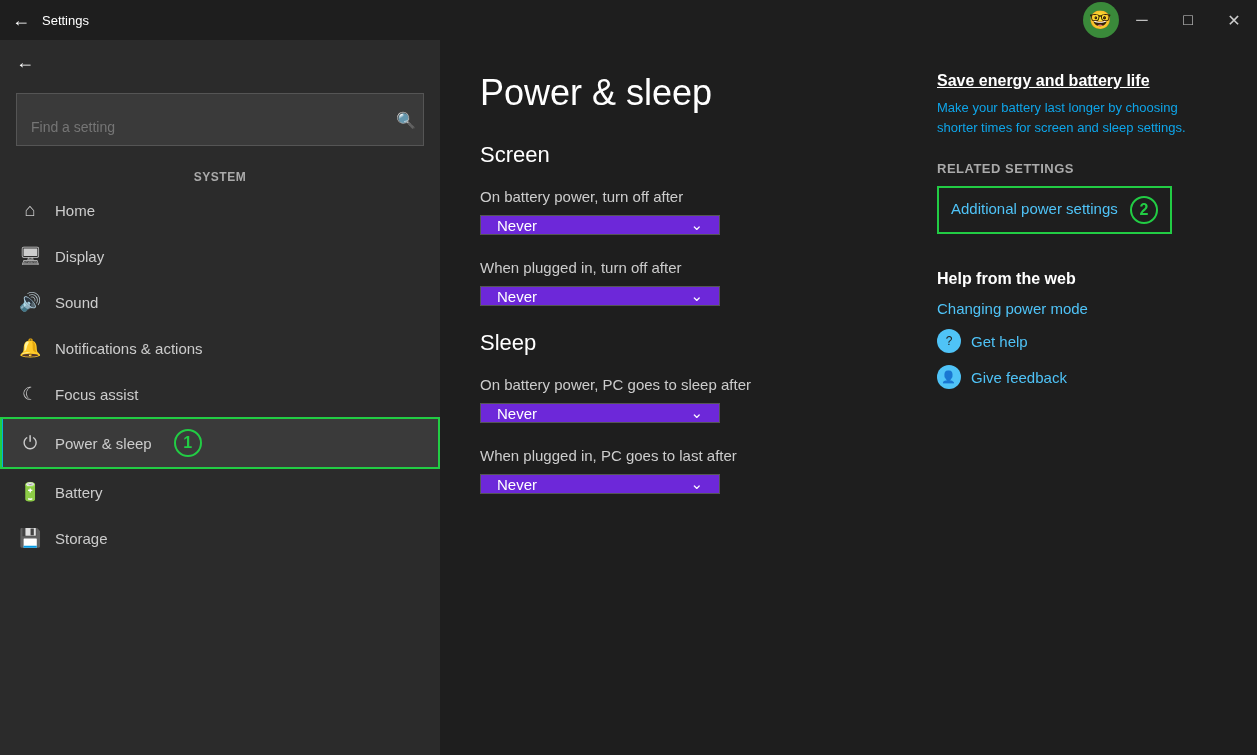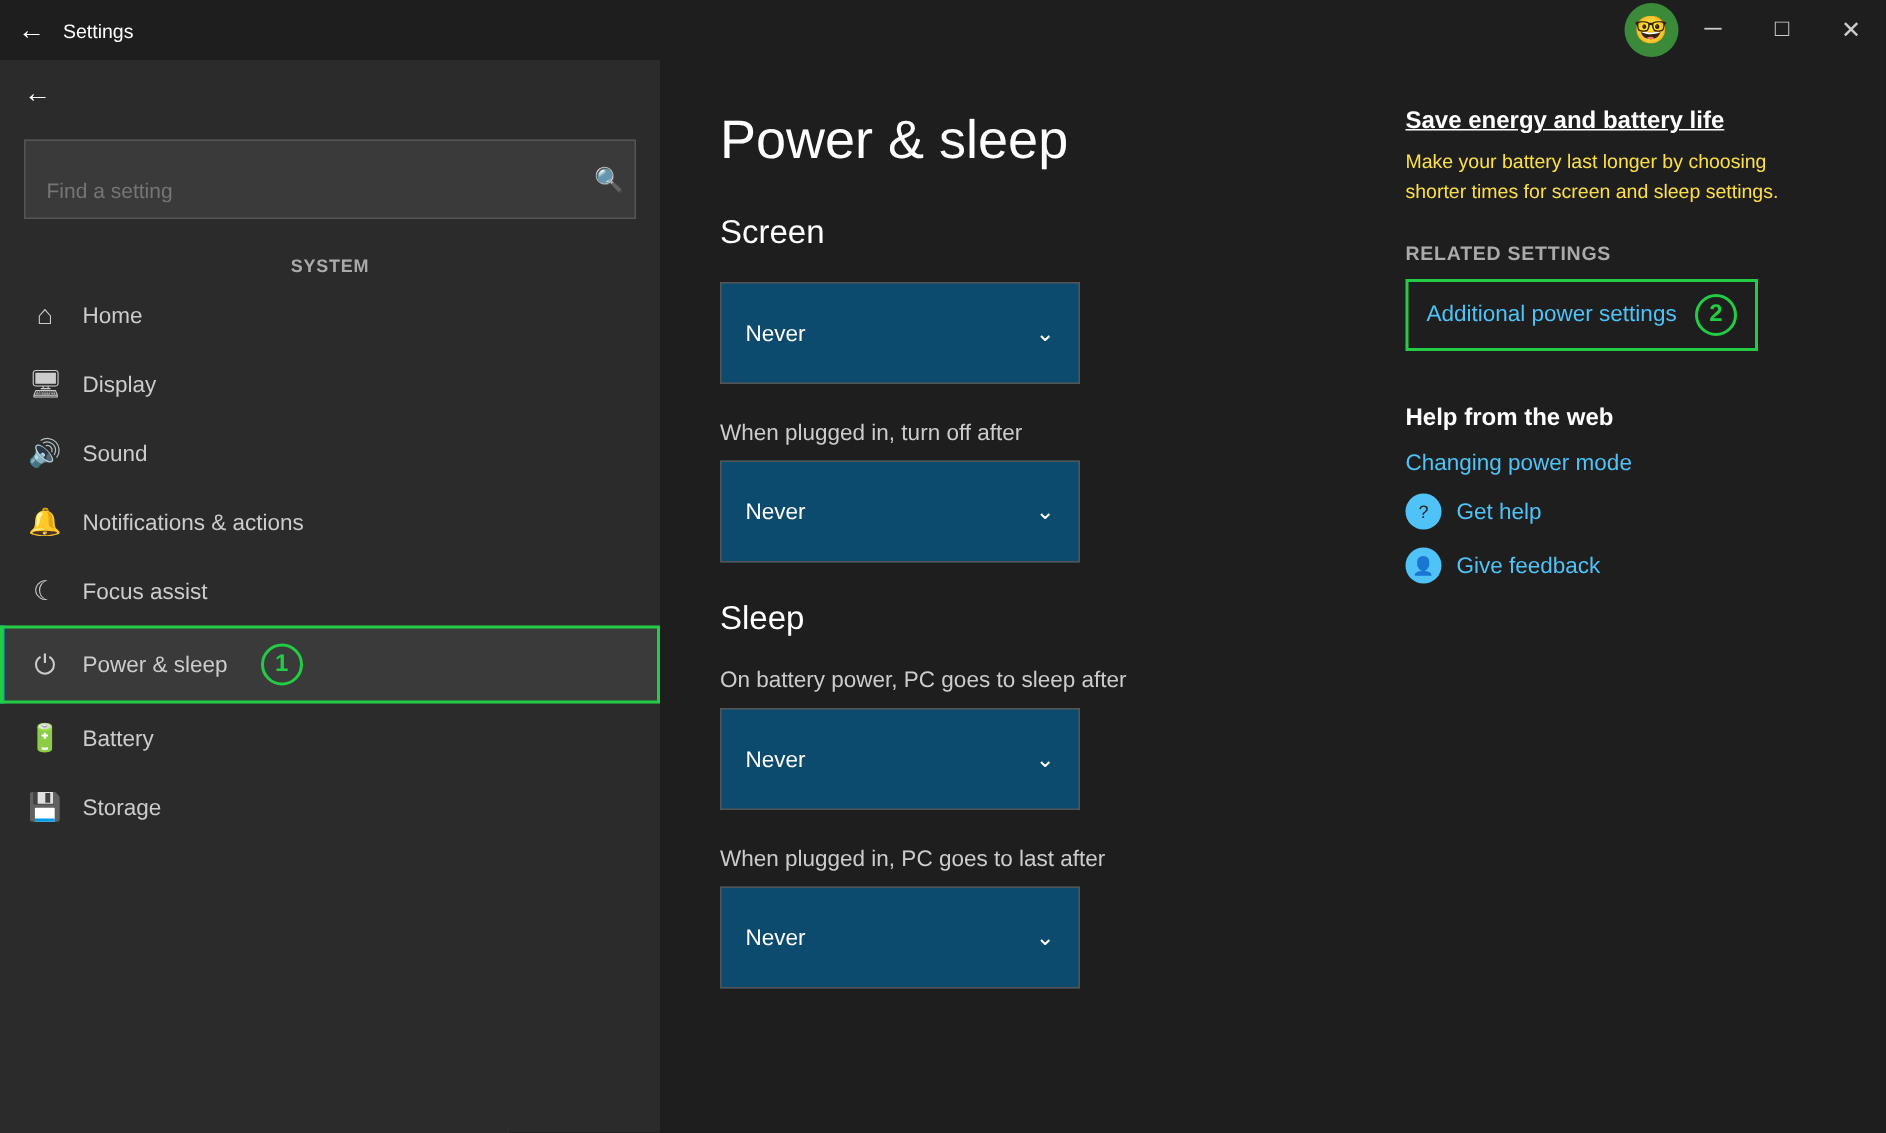--- a/index.html
+++ b/index.html
@@ -161,24 +161,24 @@
       color: #ffffff;
       margin-bottom: 20px;
     }
     .setting-label {
       font-size: 15px;
       color: #cccccc;
       margin-bottom: 10px;
     }
     .dropdown {
       width: 240px;
-      background: #0c4a6e;
+      background: #6d28d9;
       border: 1px solid #555555;
       color: #ffffff;
-      padding: 24px 16px;
+      padding: 0 16px;
       font-size: 15px;
       display: flex;
       align-items: center;
       justify-content: space-between;
       cursor: pointer;
       margin-bottom: 24px;
     }
     .sleep-section {
       margin-top: 20px;
     }
@@ -190,21 +190,21 @@
     }
     .side-heading {
       font-size: 16px;
       font-weight: 600;
       color: #ffffff;
       margin-bottom: 8px;
       text-decoration: underline;
     }
     .side-desc {
       font-size: 13px;
-      color: #fde047;
+      color: #0ea5e9;
       line-height: 1.5;
       margin-bottom: 24px;
     }
     .related-settings-label {
       font-size: 13px;
       font-weight: 600;
       color: #aaaaaa;
       text-transform: uppercase;
       letter-spacing: 0.5px;
       margin-bottom: 10px;
@@ -341,20 +341,21 @@
     </div>
   </div>
 
   <div class="content">
 
     <div class="main-panel">
       <h1 class="page-title">Power &amp; sleep</h1>
 
       <h2 class="section-title">Screen</h2>
 
+      <p class="setting-label">On battery power, turn off after</p>
       <div class="dropdown">
         <span>Never</span>
         <span>⌄</span>
       </div>
 
       <p class="setting-label">When plugged in, turn off after</p>
       <div class="dropdown">
         <span>Never</span>
         <span>⌄</span>
       </div>

